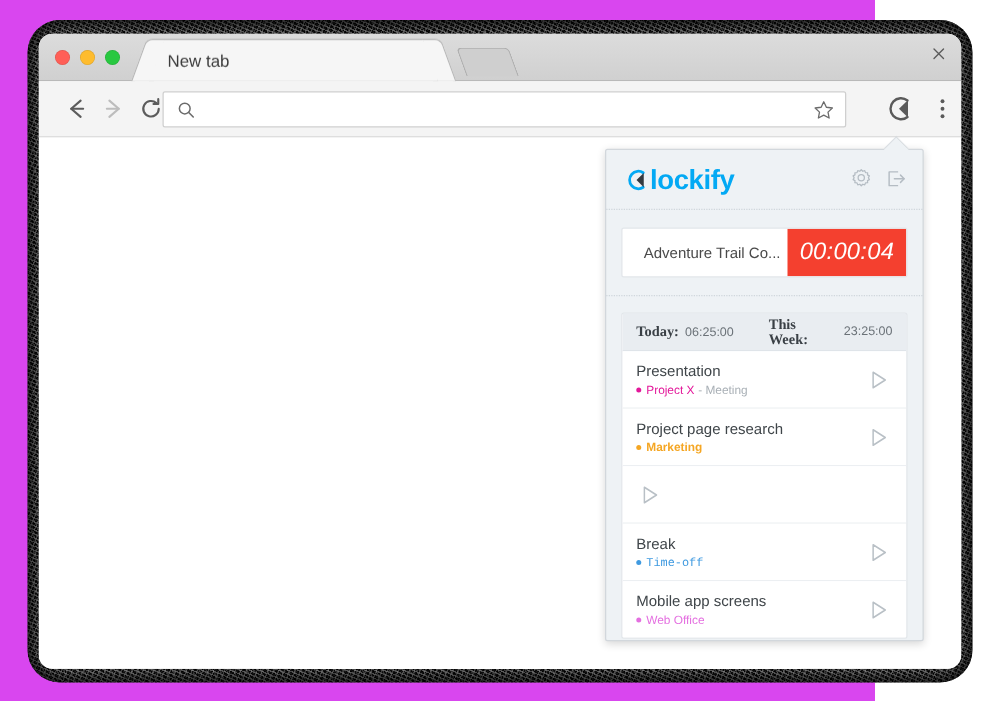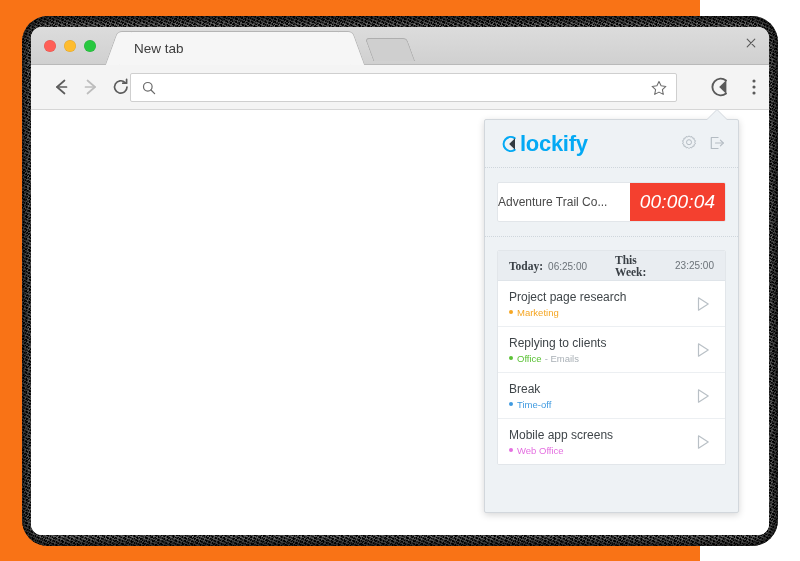--- a/index.html
+++ b/index.html
@@ -9,21 +9,21 @@
     height: 561px;
     background: #ffffff;
     font-family: "Liberation Sans", sans-serif;
     overflow: hidden;
   }
 
   #stage {
     position: relative;
     width: 700px;
     height: 561px;
-    background: #f97316;
+    background: #d946ef;
   }
 
   
   .shadow-frame {
     position: absolute;
     left: 22px;
     top: 16px;
     width: 756px;
     height: 530px;
     border-radius: 26px;
@@ -273,21 +273,21 @@
     display: flex;
     background: #ffffff;
     border: 1px solid #e2e6ea;
     border-radius: 2px;
     overflow: hidden;
   }
   .timer-desc {
     flex: 1;
     display: flex;
     align-items: center;
-    padding: 0 0;
+    padding: 0 17px;
     font-size: 12px;
     color: #4a4a4a;
     white-space: nowrap;
     overflow: hidden;
   }
   .timer-btn {
     width: 95px;
     background: #f4402f;
     color: #ffffff;
     display: flex;
@@ -499,54 +499,61 @@
             </span>
             <span class="stat week">
               <span class="stat-label">This Week:</span>
               <span class="stat-value">23:25:00</span>
             </span>
           </div>
 
           <div id="entries">
               <div class="entry">
                 <div class="entry-texts">
-                  <div class="entry-title">Project page research</div>
+                  <div class="entry-title">Presentation</div>
                   <div class="entry-meta">
-                    <span class="meta-dot" style="background: rgb(245, 166, 35);"></span>
-                    <span class="meta-project" style="color: rgb(245, 166, 35);">Marketing</span>
-                    <span class="meta-task"></span>
+                    <span class="meta-dot" style="background: rgb(227, 24, 154);"></span>
+                    <span class="meta-project" style="color: rgb(227, 24, 154);">Project X</span>
+                    <span class="meta-task">- Meeting</span>
                   </div>
                 </div>
                 <div class="play-btn">
                   <svg width="20" height="20" viewBox="0 0 20 20">
                     <path d="M5.5 3.8 L15.2 10 L5.5 16.2 Z" stroke="#b9c0c6" stroke-width="1.2" fill="none" stroke-linejoin="round"></path>
                   </svg>
                 </div>
               </div>
               <div class="entry">
                 <div class="entry-texts">
-                  <div class="entry-title">Replying to clients</div>
+                  <div class="entry-title">Project page research</div>
                   <div class="entry-meta">
-                    <span class="meta-dot" style="background: rgb(91, 194, 54);"></span>
-                    <span class="meta-project" style="color: rgb(91, 194, 54);">Office</span>
-                    <span class="meta-task">- Emails</span>
+                    <span class="meta-dot" style="background: rgb(245, 166, 35);"></span>
+                    <span class="meta-project" style="color: rgb(245, 166, 35); font-weight: bold;">Marketing</span>
+                    <span class="meta-task"></span>
                   </div>
                 </div>
+                <div class="play-btn">
+                  <svg width="20" height="20" viewBox="0 0 20 20">
+                    <path d="M5.5 3.8 L15.2 10 L5.5 16.2 Z" stroke="#b9c0c6" stroke-width="1.2" fill="none" stroke-linejoin="round"></path>
+                  </svg>
+                </div>
+              </div>
+              <div class="entry">
                 <div class="play-btn">
                   <svg width="20" height="20" viewBox="0 0 20 20">
                     <path d="M5.5 3.8 L15.2 10 L5.5 16.2 Z" stroke="#b9c0c6" stroke-width="1.2" fill="none" stroke-linejoin="round"></path>
                   </svg>
                 </div>
               </div>
               <div class="entry">
                 <div class="entry-texts">
                   <div class="entry-title">Break</div>
                   <div class="entry-meta">
                     <span class="meta-dot" style="background: rgb(63, 154, 224);"></span>
-                    <span class="meta-project" style="color: rgb(63, 154, 224);">Time-off</span>
+                    <span class="meta-project" style="color: rgb(63, 154, 224); font-family: Liberation Mono, monospace;">Time-off</span>
                     <span class="meta-task"></span>
                   </div>
                 </div>
                 <div class="play-btn">
                   <svg width="20" height="20" viewBox="0 0 20 20">
                     <path d="M5.5 3.8 L15.2 10 L5.5 16.2 Z" stroke="#b9c0c6" stroke-width="1.2" fill="none" stroke-linejoin="round"></path>
                   </svg>
                 </div>
               </div>
               <div class="entry">

